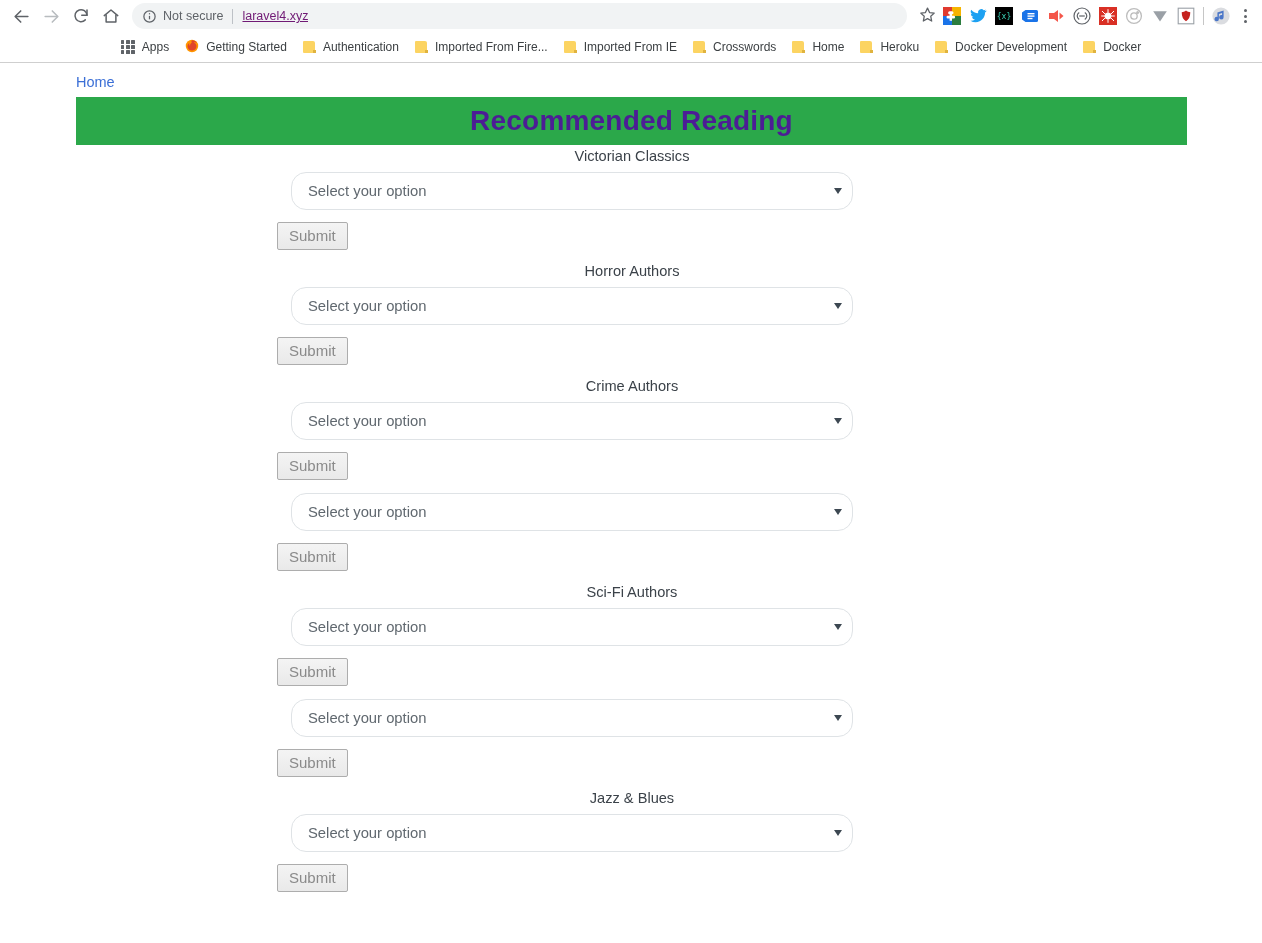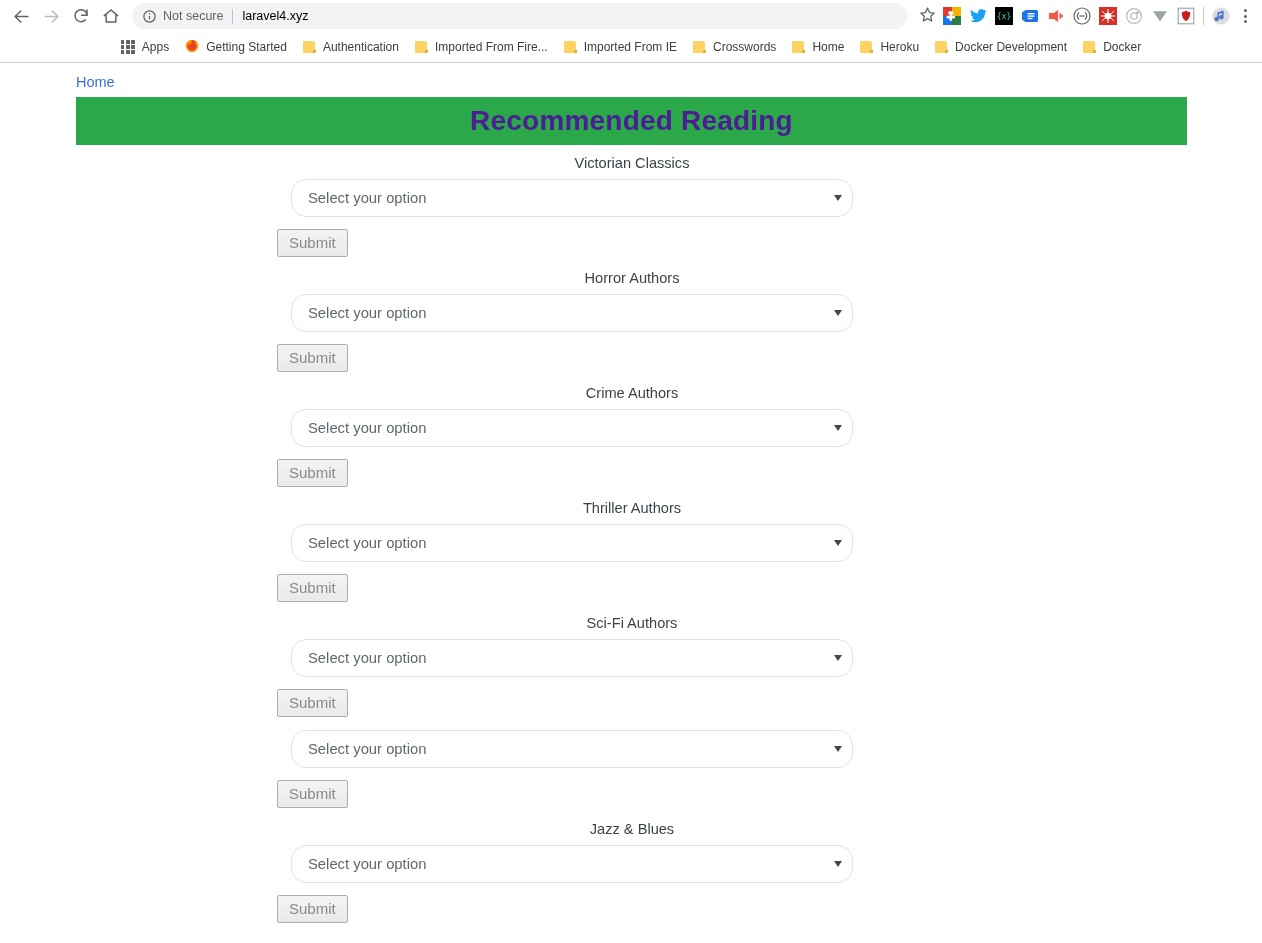--- a/index.html
+++ b/index.html
@@ -64,24 +64,25 @@
   }
   .omni-div {
     width: 1px;
     height: 15px;
     background: #bdc1c6;
     margin: 0 9px;
     flex: 0 0 auto;
   }
   .omni-url {
     font-size: 12.5px;
-    color: #000000;
+    color: #701a75;
     white-space: nowrap;
     overflow: hidden;
     text-overflow: ellipsis;
+    text-decoration: underline;
   }
   .star-btn {
     width: 24px; height: 24px;
     display: flex; align-items: center; justify-content: center;
     color: #5f6368;
     flex: 0 0 auto;
     margin-right: 4px;
   }
 
   .ext-strip {
@@ -199,21 +200,21 @@
     align-items: center;
     justify-content: center;
   }
   .jumbo-title {
     color: #4c1d95;
     font-size: 28px;
     font-weight: bold;
     letter-spacing: 0.2px;
   }
 
-  .form-list { padding-top: 10px; }
+  .form-list { padding-top: 3px; }
   .form-block { }
   .block-label {
     text-align: center;
     font-size: 14.6px;
     color: #3b4249;
     padding-left: 2px;
     margin-bottom: 8px;
   }
   .select-wrap {
     margin-left: 291px;
@@ -509,21 +510,20 @@
         <span>Select your option</span>
       </div>
       <span class="select-arrow"></span>
     </div>
     <div class="submit-wrap">
       <button class="submit-btn" type="button">Submit</button>
     </div>
   </div>
 
   <div class="form-block">
-    <div class="block-label">Thriller Authors</div>
     <div class="select-wrap">
       <div class="fake-select">
         <span>Select your option</span>
       </div>
       <span class="select-arrow"></span>
     </div>
     <div class="submit-wrap">
       <button class="submit-btn" type="button">Submit</button>
     </div>
   </div>

